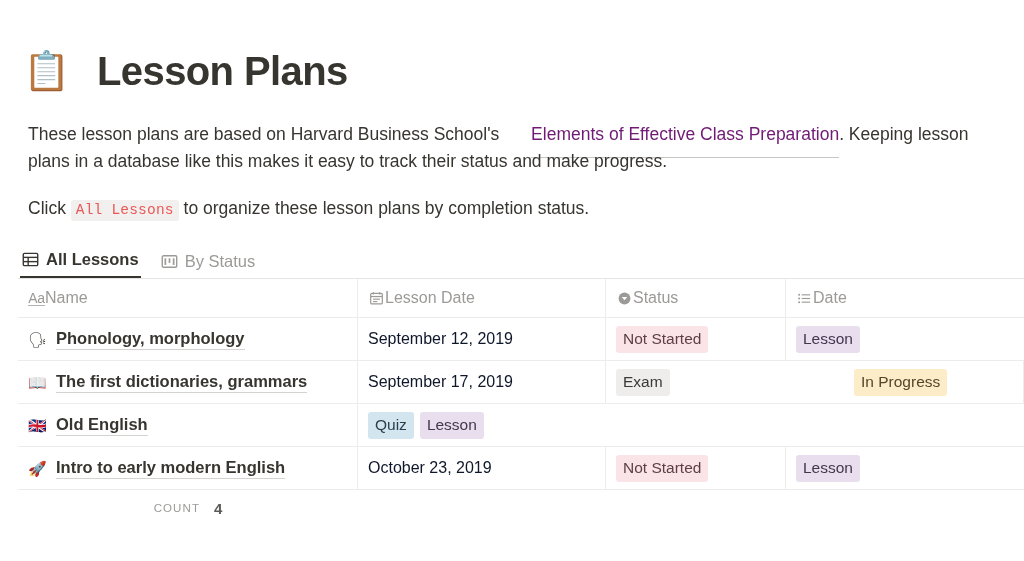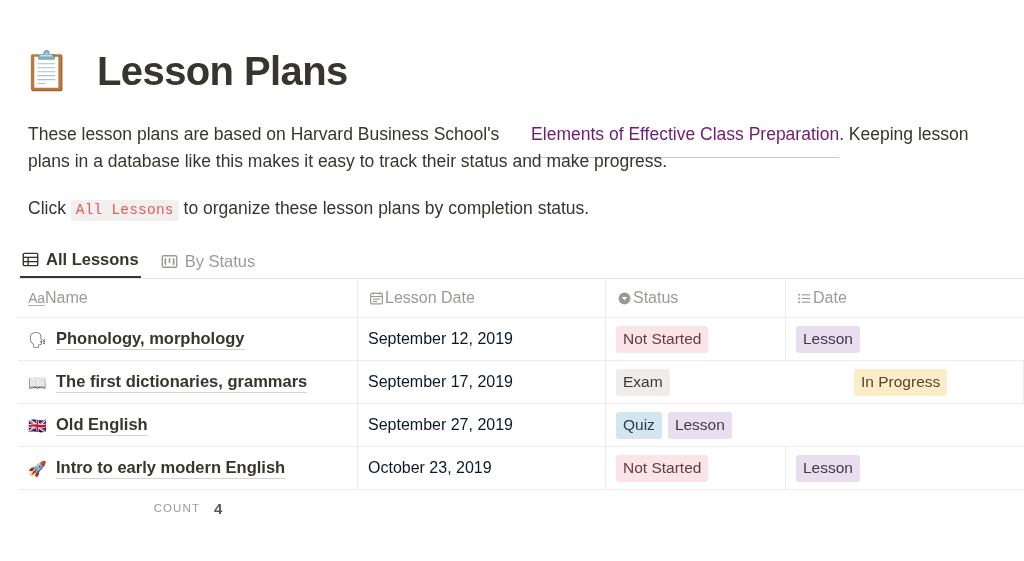--- a/index.html
+++ b/index.html
@@ -323,23 +323,20 @@
       <div class="cell c-status">
         <span class="tag" style="background-color: rgb(253, 236, 200); color: rgb(86, 69, 42);">In Progress</span>
       </div>
     </div>
 
     <div class="row data">
       <div class="cell c-name name-cell">
         <span class="row-emoji">🇬🇧</span>
         <span class="name-text">Old English</span>
       </div>
-      <div class="cell c-date">
-        <span class="date-text">September 27, 2019</span>
-      </div>
       <div class="cell c-type">
         <span class="tags-wrap">
           <span class="tag" style="background-color: rgb(211, 229, 239); color: rgb(42, 63, 75);">Quiz</span>
           <span class="tag" style="background-color: rgb(232, 222, 238); color: rgb(67, 54, 77);">Lesson</span>
         </span>
       </div>
     </div>
 
     <div class="row data">
       <div class="cell c-name name-cell">

